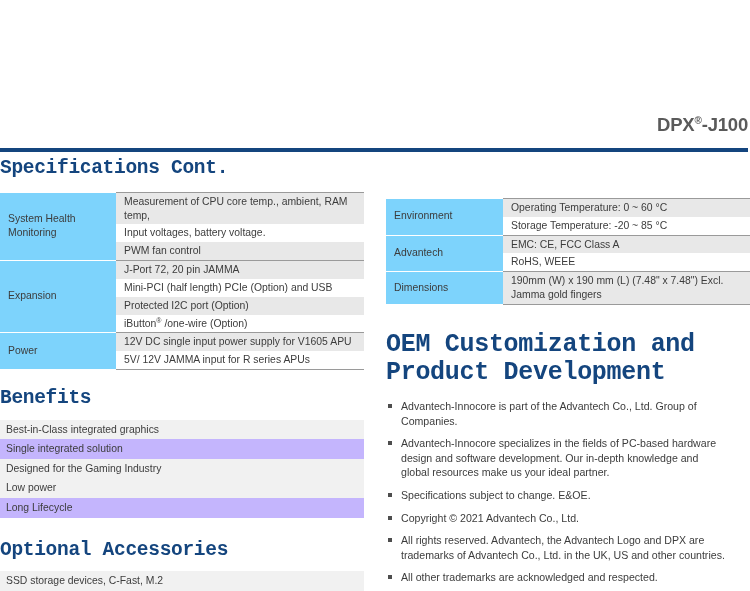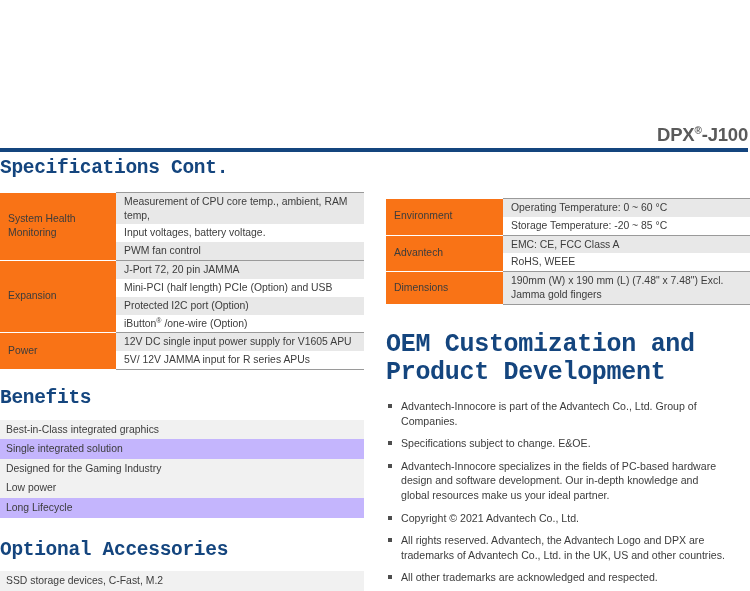--- a/index.html
+++ b/index.html
@@ -18,21 +18,21 @@
 
   
   .page-header {
     position: absolute;
     top: 0; left: 0; right: 0;
     height: 150px;
   }
   .product-title {
     position: absolute;
     right: 2px;
-    top: 126px;
+    top: 116px;
     font-size: 18.5px;
     font-weight: bold;
     color: #5a5a5a;
     letter-spacing: -0.2px;
     line-height: 1;
     white-space: nowrap;
   }
   .product-title sup {
     font-size: 10px;
     vertical-align: super;
@@ -84,21 +84,21 @@
     font-size: 10.4px;
     line-height: 1.33;
     color: #3c3c3c;
   }
   .spec-table td {
     padding: 0;
     vertical-align: top;
   }
   .spec-table .label-cell {
     width: 103px;
-    background: #f97316;
+    background: #7dd3fc;
     padding: 3px 5px 4px 8px;
     border-top: 1px solid #ffffff;
     border-bottom: 1px solid #ffffff;
     vertical-align: middle;
   }
   .spec-table .values-cell {
     padding: 0;
     border-top: 1px solid #f9a8d4;
     border-bottom: 1px solid #9a9a9a;
   }
@@ -247,20 +247,20 @@
           </td>
         </tr>
       </tbody>
   </table>
 
   <div class="gap-26"></div>
   <h2 class="section-title big">OEM Customization and Product Development</h2>
   <div class="gap-12"></div>
   <ul class="bullet-list">
       <li><span class="sq-bullet"></span><span>Advantech-Innocore is part of the Advantech Co., Ltd. Group of Companies.</span></li>
+      <li><span class="sq-bullet"></span><span>Advantech-Innocore specializes in the fields of PC-based hardware design and software development. Our in-depth knowledge and global resources make us your ideal partner.</span></li>
       <li><span class="sq-bullet"></span><span>Specifications subject to change. E&amp;OE.</span></li>
-      <li><span class="sq-bullet"></span><span>Advantech-Innocore specializes in the fields of PC-based hardware design and software development. Our in-depth knowledge and global resources make us your ideal partner.</span></li>
       <li><span class="sq-bullet"></span><span>Copyright © 2021 Advantech Co., Ltd.</span></li>
       <li><span class="sq-bullet"></span><span>All rights reserved. Advantech, the Advantech Logo and DPX are trademarks of Advantech Co., Ltd. in the UK, US and other countries.</span></li>
       <li><span class="sq-bullet"></span><span>All other trademarks are acknowledged and respected.</span></li>
     </ul>
 
 </div>
 
 </body></html>

